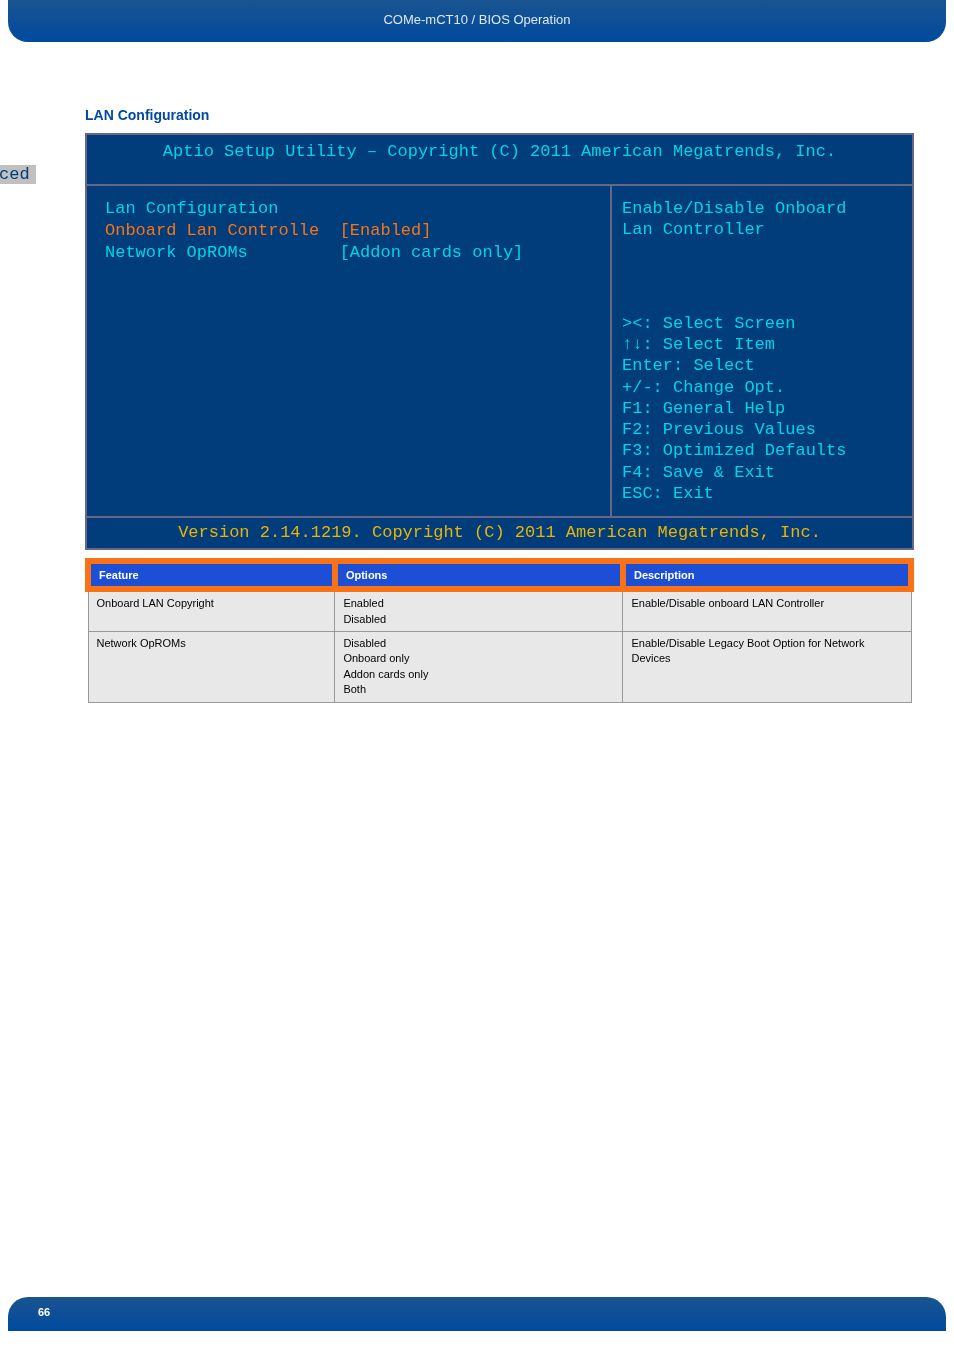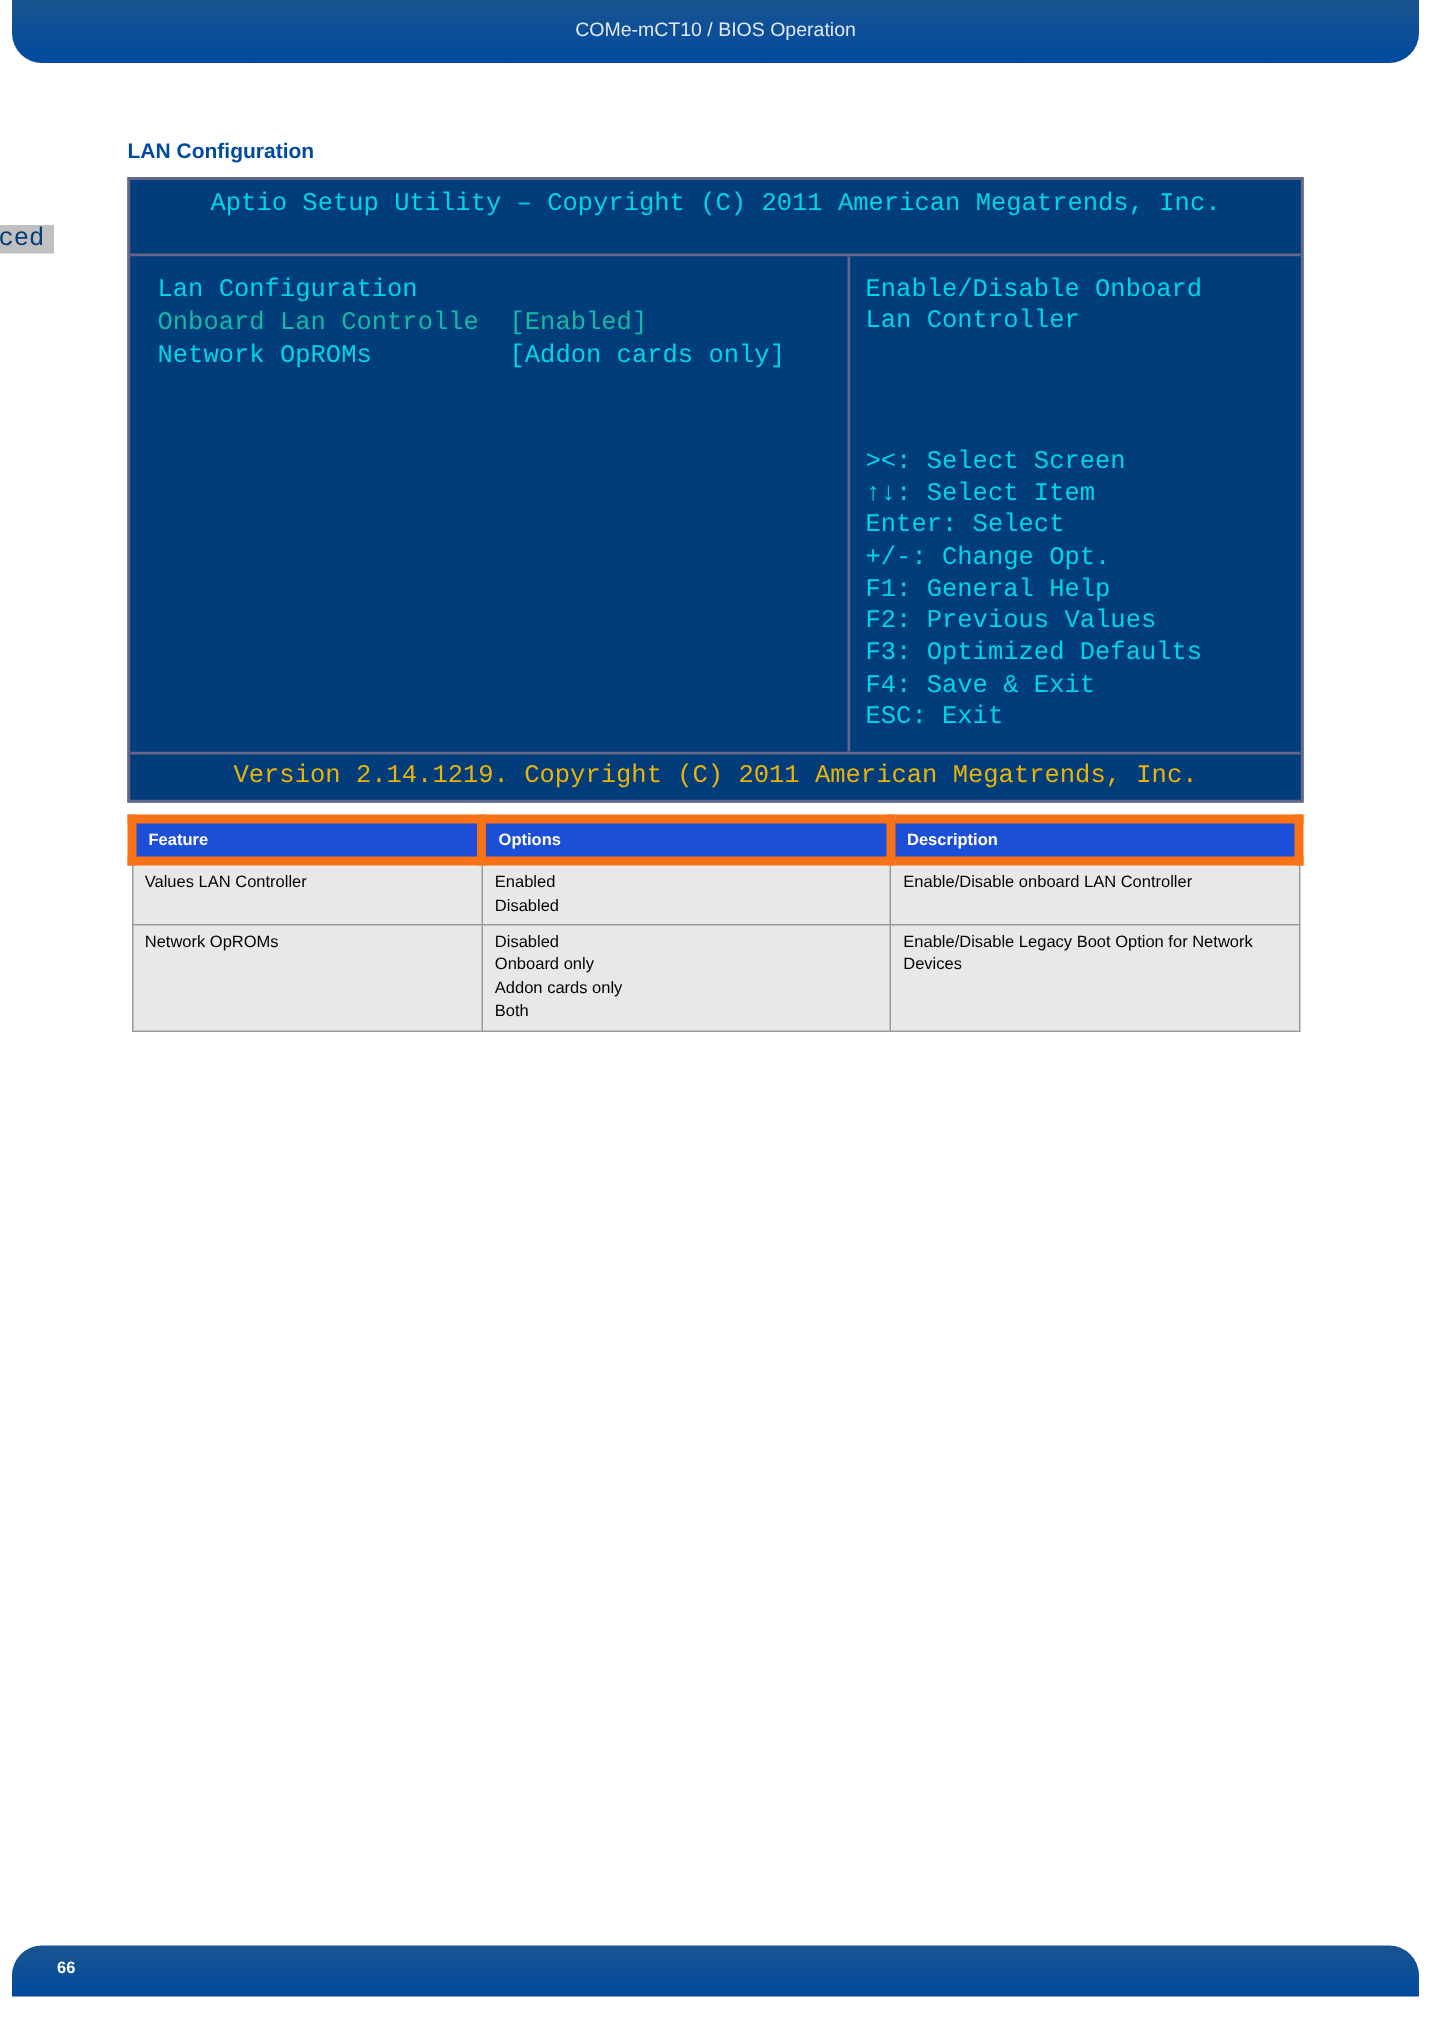--- a/index.html
+++ b/index.html
@@ -18,21 +18,22 @@
       background: linear-gradient(to bottom, #1a5490, #004a9f);
       height: 42px;
       border-radius: 0 0 20px 20px;
       color: #e0e8f0;
       text-align: center;
       padding: 12px 30px;
       font-size: 13px;
       margin: 0 8px;
     }
     .content {
-      padding: 50px 85px 0 85px;
+      padding: 50px 40px 0 85px;
+      margin-top: 15px;
     }
     .section-title {
       color: #004a9f;
       font-size: 14px;
       font-weight: bold;
       margin-bottom: 10px;
     }
     .bios-screen {
       border: 2px solid #668;
       font-family: 'Courier New', monospace;
@@ -71,21 +72,21 @@
       background: #003d7a;
       display: flex;
       flex-direction: column;
       justify-content: space-between;
     }
     .bios-line {
       white-space: pre;
       line-height: 1.3;
     }
     .bios-dim {
-      color: #14b8a6;
+      color: #f97316;
     }
     .bios-bottom {
       background: #003d7a;
       text-align: center;
       padding: 4px 0;
       border-top: 2px solid #668;
       color: #eab308;
     }
     .help-text {
       color: #00d4e8;
@@ -174,21 +175,21 @@
   <table class="feature-table">
     <thead>
       <tr>
         <th style="width:30%">Feature</th>
         <th style="width:35%">Options</th>
         <th style="width:35%">Description</th>
       </tr>
     </thead>
     <tbody>
       <tr>
-        <td>Values LAN Controller</td>
+        <td>Onboard LAN Copyright</td>
         <td><span class="bold-opt">Enabled</span><br><span>Disabled</span></td>
         <td>Enable/Disable onboard LAN Controller</td>
       </tr>
       <tr>
         <td>Network OpROMs</td>
         <td><span style="white-space:pre;">Disabled
 Onboard only</span><br><span class="bold-opt">Addon cards only</span><br><span>Both</span></td>
         <td>Enable/Disable Legacy Boot Option for Network Devices</td>
       </tr>
     </tbody>

